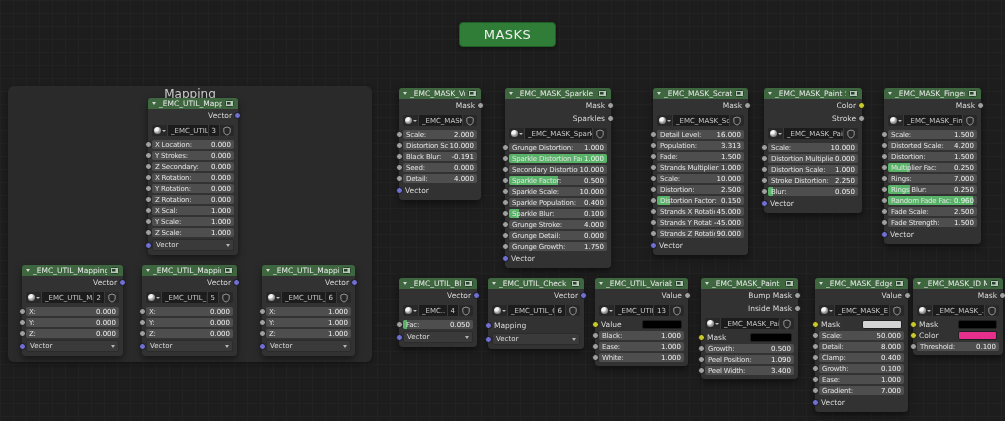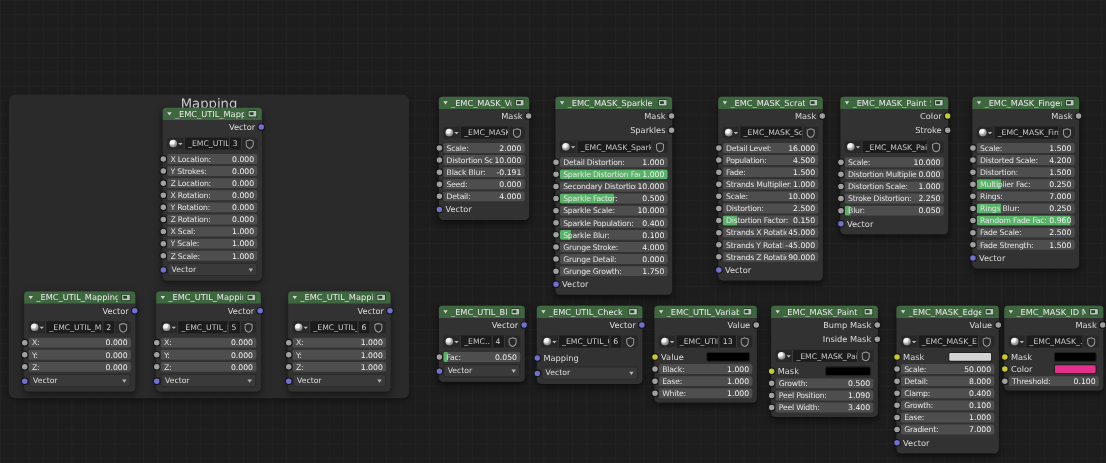--- a/index.html
+++ b/index.html
@@ -64,20 +64,21 @@
   .swlbl{flex:1;white-space:nowrap;font-size:7.5px;color:#dcdcdc;}
   .swatch{width:50%;height:9px;border-radius:2px;flex:none;border:1px solid #202020;box-sizing:border-box;}
 
   .drop{height:10px;background:#3a3a3a;border:1px solid #2b2b2b;border-radius:2px;display:flex;align-items:center;justify-content:space-between;padding:0 3px;color:#dedede;}
   .dchev{width:0;height:0;border-left:2.5px solid transparent;border-right:2.5px solid transparent;border-top:3px solid #b5b5b5;}
 </style>
 </head>
 <body>
 
 <div class="canvas">
+  <div class="frame-masks">MASKS</div>
   <div class="frame-mapping">
     <div class="frame-title">Mapping</div>
   </div>
   <div id="nodes">
       <div class="node" style="left: 148px; top: 98px; width: 90px;">
         <div class="node-header">
           <span class="tri"></span>
           <span class="node-title">_EMC_UTIL_Mapping</span>
           <span class="ngicon">
             <svg width="9" height="7" viewBox="0 0 9 7">
@@ -114,21 +115,21 @@
         </div>
         <div class="row">
           <div class="fld">
             <span class="flbl">Y Strokes:</span>
             <span class="fval">0.000</span>
           </div>
           <span class="socket in" style="background: rgb(160, 160, 160);"></span>
         </div>
         <div class="row">
           <div class="fld">
-            <span class="flbl">Z Location:</span>
+            <span class="flbl">Z Secondary:</span>
             <span class="fval">0.000</span>
           </div>
           <span class="socket in" style="background: rgb(160, 160, 160);"></span>
         </div>
         <div class="row">
           <div class="fld">
             <span class="flbl">X Rotation:</span>
             <span class="fval">0.000</span>
           </div>
           <span class="socket in" style="background: rgb(160, 160, 160);"></span>
@@ -450,21 +451,21 @@
             <div class="gname">_EMC_MASK_Sparkle Grunge</div>
             <div class="gshield">
               <svg width="8" height="10" viewBox="0 0 10 12">
                 <path d="M5 1 L9 2.5 V6 C9 9 7 10.5 5 11 C3 10.5 1 9 1 6 V2.5 Z" fill="none" stroke="#9a9a9a" stroke-width="1.2"></path>
               </svg>
             </div>
           </div>
         </div>
         <div class="row">
           <div class="fld">
-            <span class="flbl">Detail Distortion:</span>
+            <span class="flbl">Grunge Distortion:</span>
             <span class="fval">1.000</span>
           </div>
           <span class="socket in" style="background: rgb(160, 160, 160);"></span>
         </div>
         <div class="row">
           <div class="fld">
             <span class="fill" style="width: 100%;"></span>
             <span class="flbl">Sparkle Distortion Fac:</span>
             <span class="fval">1.000</span>
           </div>
@@ -565,21 +566,21 @@
         <div class="row">
           <div class="fld">
             <span class="flbl">Detail Level:</span>
             <span class="fval">16.000</span>
           </div>
           <span class="socket in" style="background: rgb(160, 160, 160);"></span>
         </div>
         <div class="row">
           <div class="fld">
             <span class="flbl">Population:</span>
-            <span class="fval">4.500</span>
+            <span class="fval">3.313</span>
           </div>
           <span class="socket in" style="background: rgb(160, 160, 160);"></span>
         </div>
         <div class="row">
           <div class="fld">
             <span class="flbl">Fade:</span>
             <span class="fval">1.500</span>
           </div>
           <span class="socket in" style="background: rgb(160, 160, 160);"></span>
         </div>

